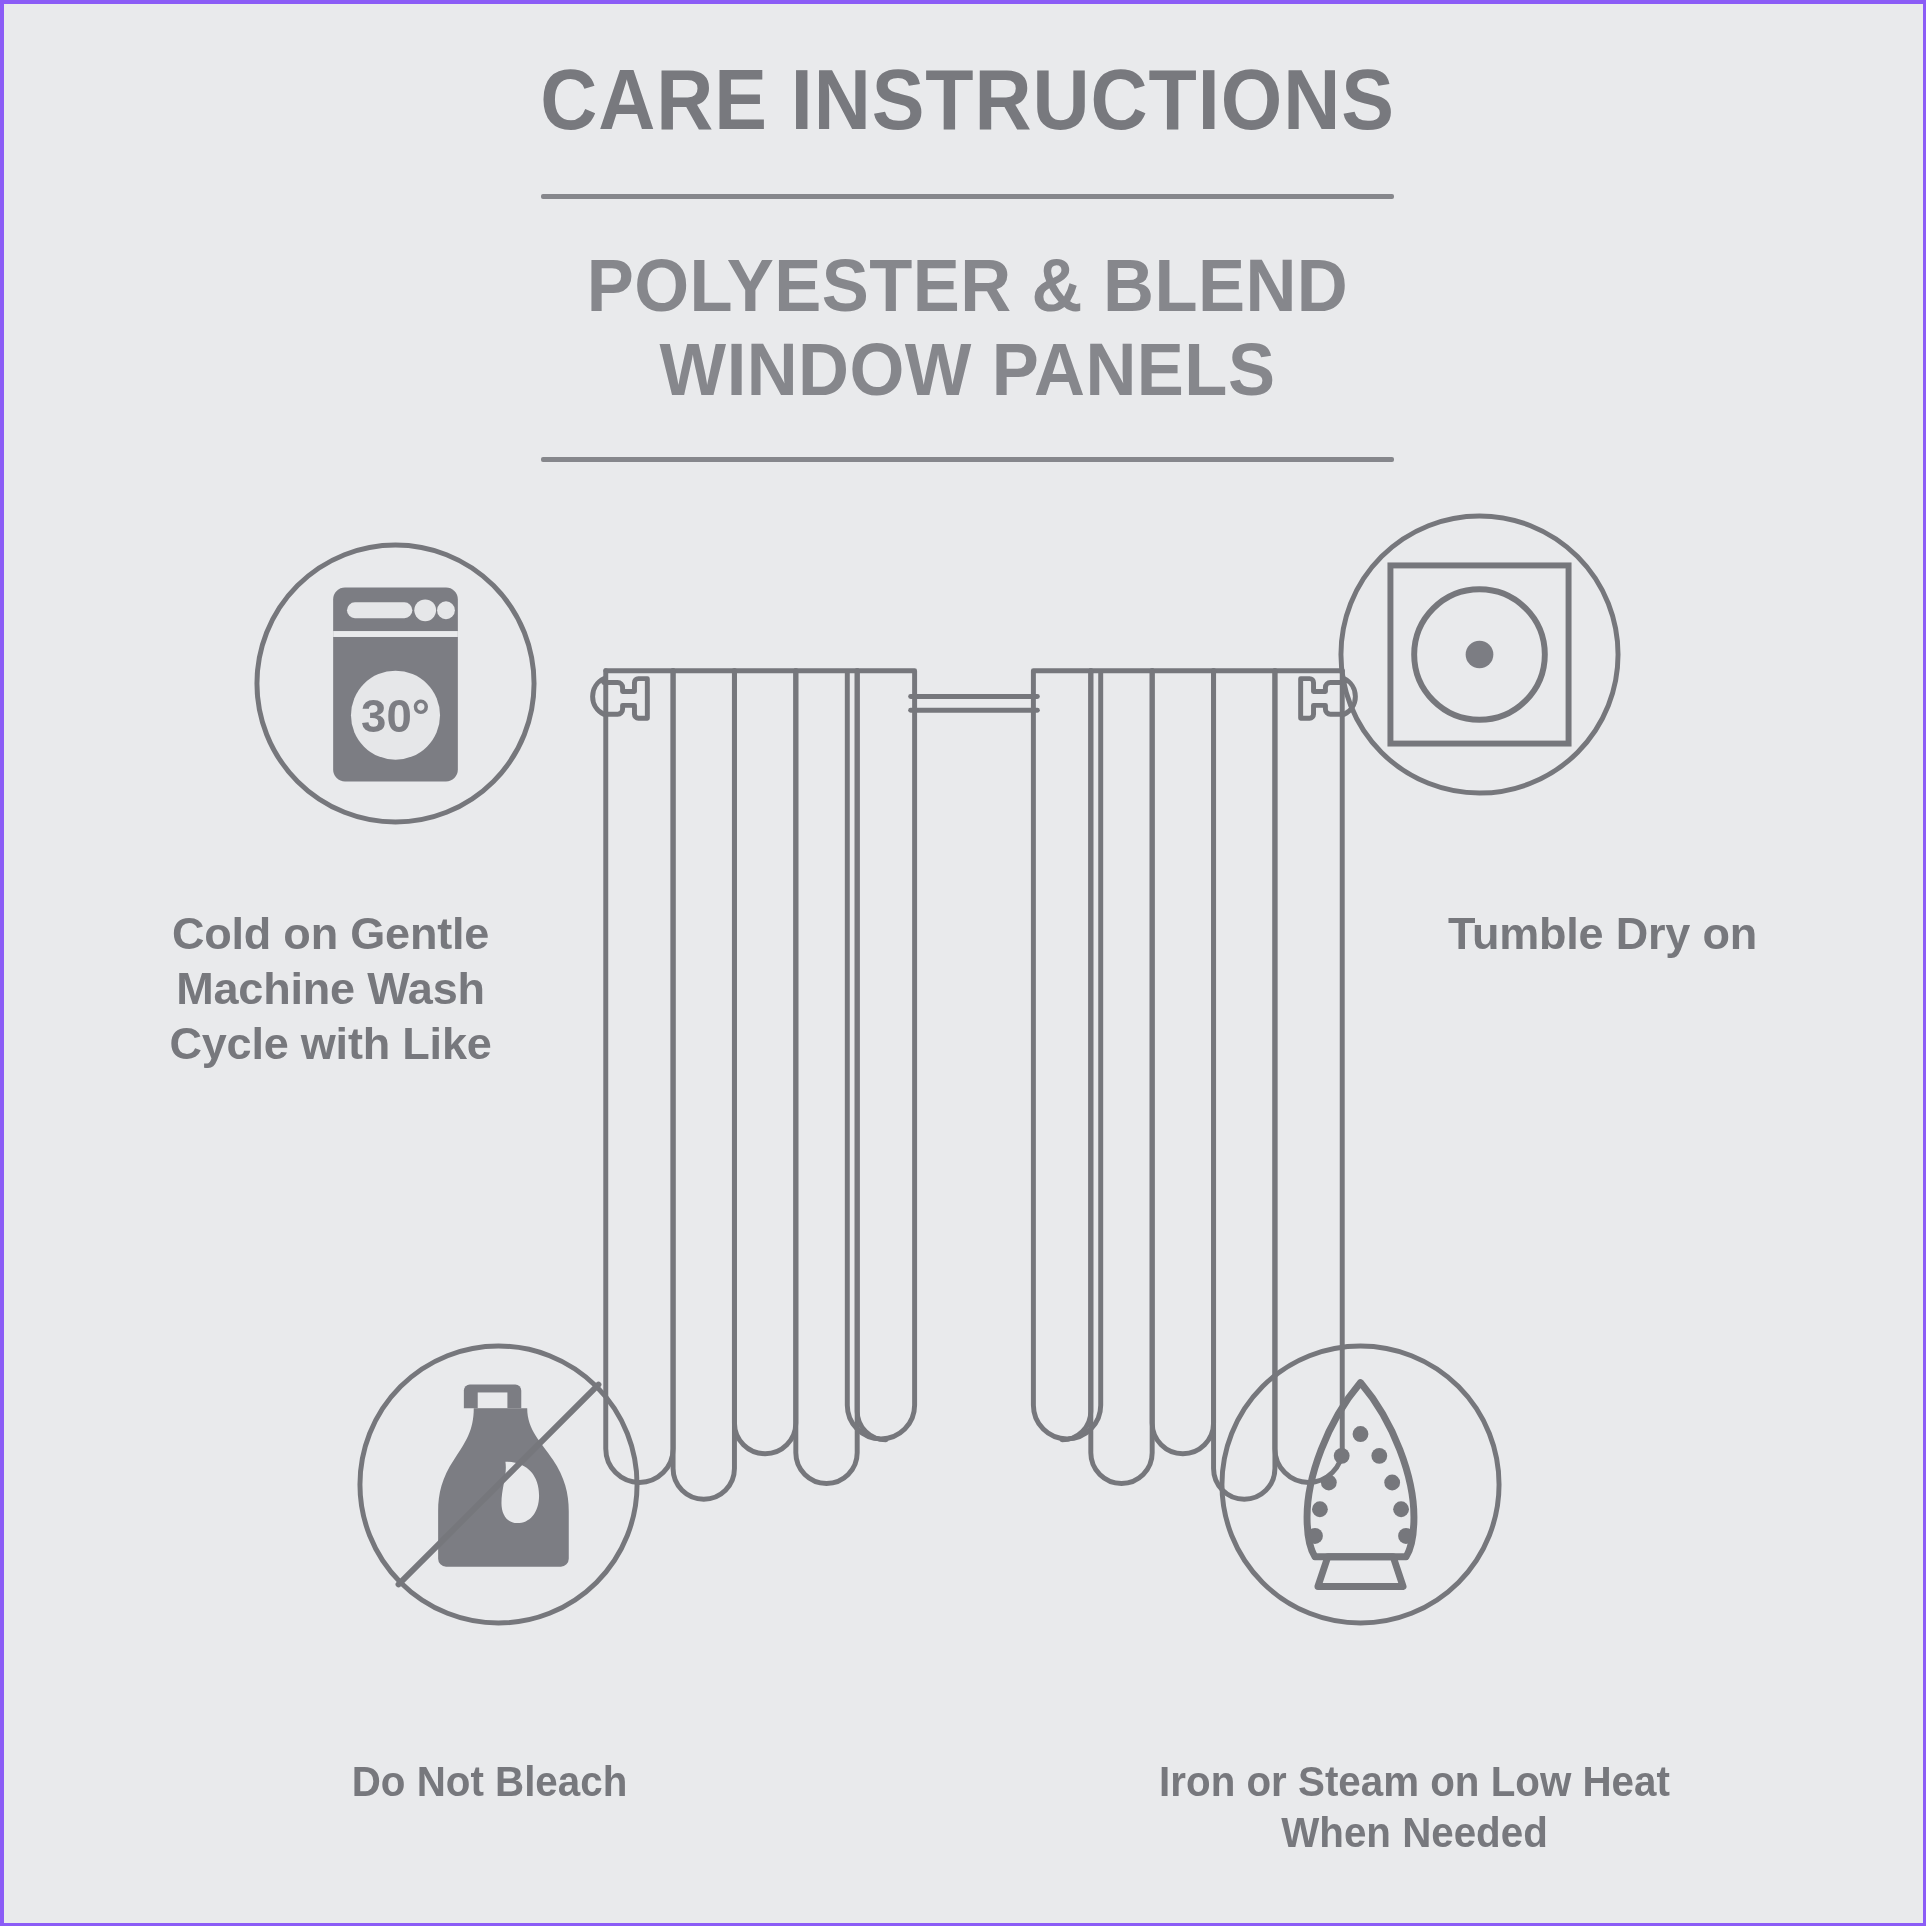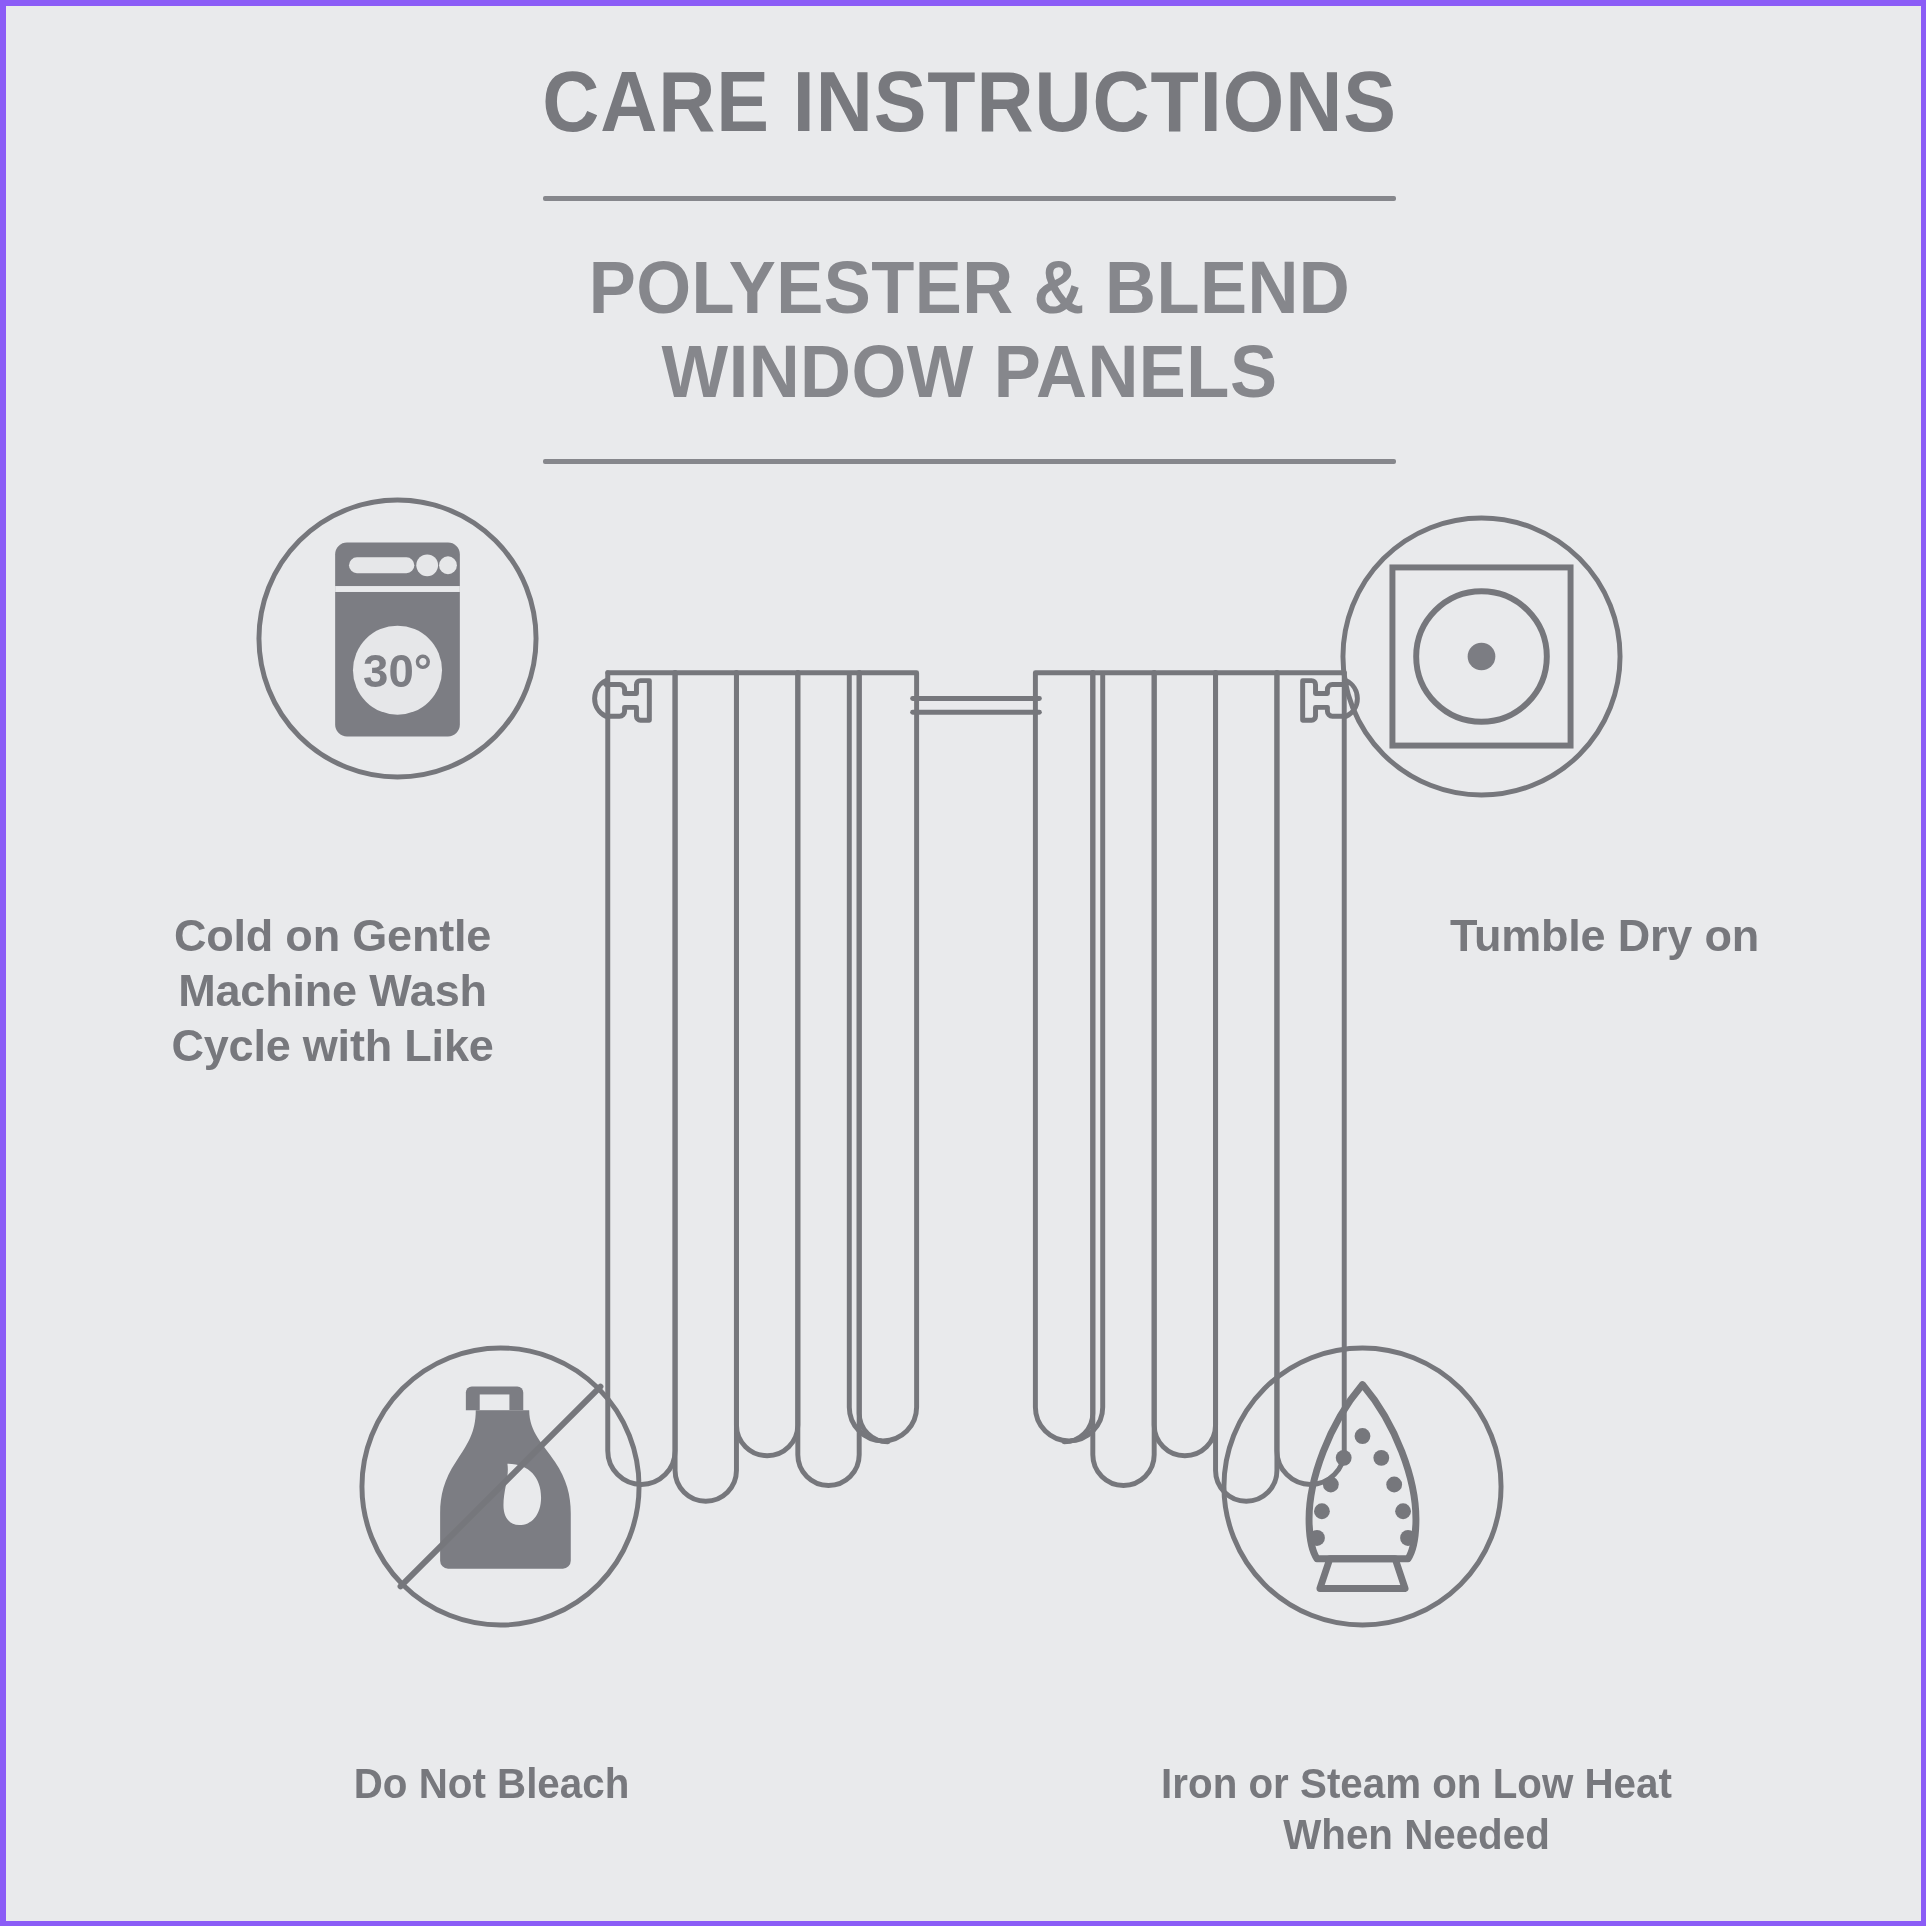--- a/index.html
+++ b/index.html
@@ -12,21 +12,21 @@
     background: #ffffff;
     font-family: "Liberation Sans", sans-serif;
     overflow: hidden;
   }
   #poster {
     position: relative;
     width: 1927px;
     height: 1927px;
     background: #e9eaec;
     box-sizing: border-box;
-    border: 6px solid #8b5cf6;
+    border: 4px solid #8b5cf6;
     overflow: hidden;
   }
 
   
   .header {
     position: absolute;
     left: 0;
     top: 51px;
     width: 1927px;
     text-align: center;
@@ -72,21 +72,21 @@
     height: 881px;
   }
   .curtain-wrap svg { display: block; }
 
   
   .badge {
     position: absolute;
   }
   .badge svg { display: block; }
 
-  .badge-wash  { left: 248px;  top: 489px; }
+  .badge-wash  { left: 248px;  top: 536px; }
   .badge-dry   { left: 1332px; top: 507px; }
   .badge-bleach{ left: 351px;  top: 1337px; }
   .badge-iron  { left: 1213px; top: 1337px; }
 
   
   .caption {
     position: absolute;
     color: #77787d;
     font-weight: bold;
     line-height: 1.22;

